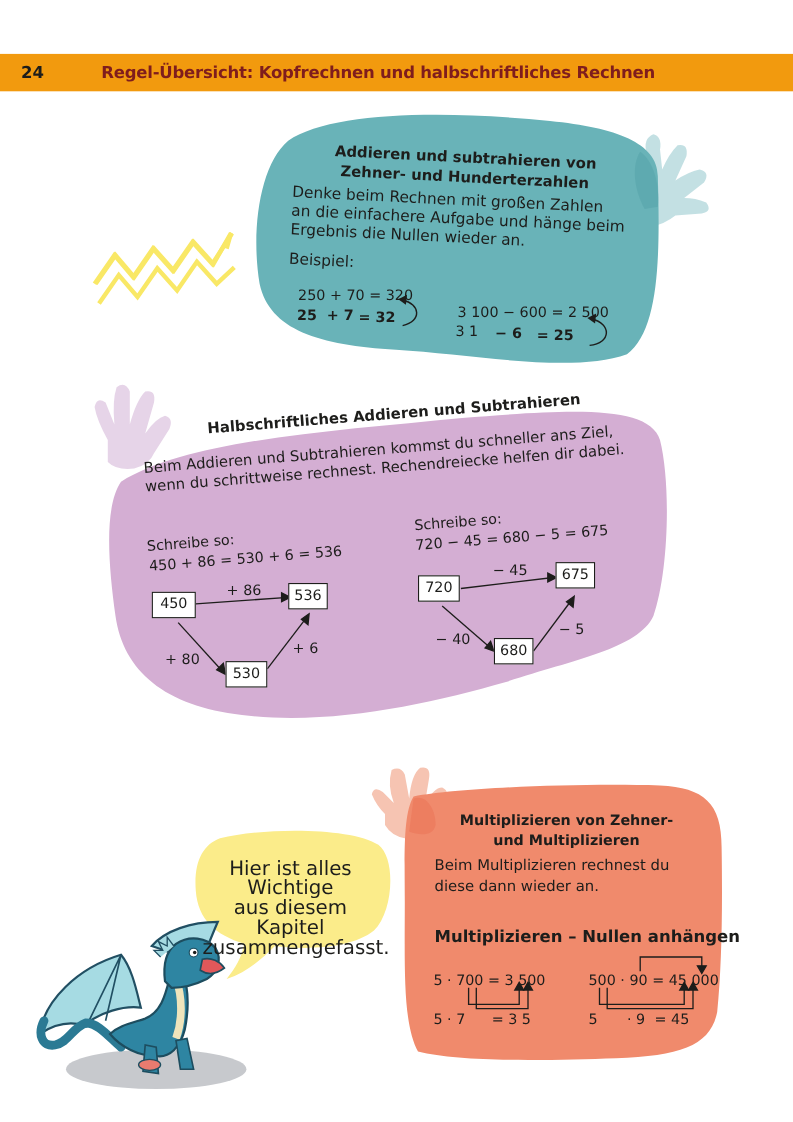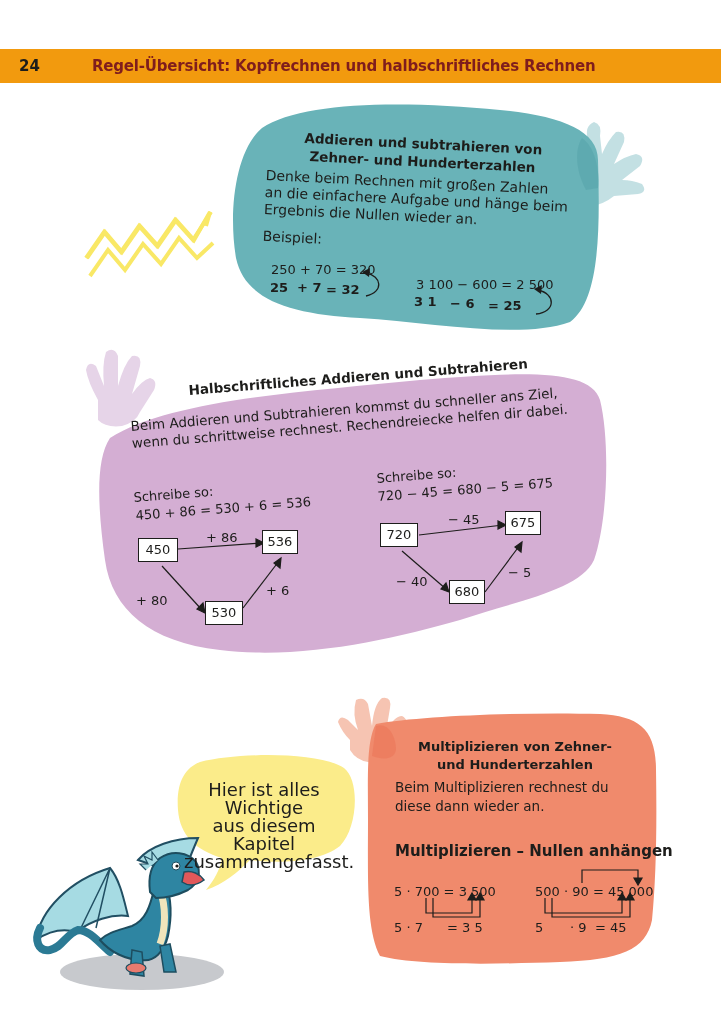--- a/index.html
+++ b/index.html
@@ -151,57 +151,57 @@
   </div>
   <div class="teal-beispiel">Beispiel:</div>
 </div>
 
 <div class="abs math" style="left:271px; top:262px;">250 + 70 = 320</div>
 <div class="abs math" style="left:270px; top:280px; font-weight:bold;">25</div>
 <div class="abs math" style="left:297px; top:280px; font-weight:bold;">+ 7</div>
 <div class="abs math" style="left:326px; top:282px; font-weight:bold;">= 32</div>
 
 <div class="abs math" style="left:416px; top:277px;">3 100 − 600 = 2 500</div>
-<div class="abs math" style="left:414px; top:294px; font-weight:bold;">3 1</div>
+<div class="abs math" style="left:414px; top:294px; font-weight:normal;">3 1</div>
 <div class="abs math" style="left:450px; top:296px; font-weight:bold;">− 6</div>
 <div class="abs math" style="left:488px; top:298px; font-weight:bold;">= 25</div>
 
 <div class="abs purple-title">Halbschriftliches Addieren und Subtrahieren</div>
 <div class="abs purple-body">
   <div>Beim Addieren und Subtrahieren kommst du schneller ans Ziel,</div>
   <div>wenn du schrittweise rechnest. Rechendreiecke helfen dir dabei.</div>
 </div>
 
 <div class="abs schreibe" style="left:133px; top:489px;">Schreibe so:</div>
 <div class="abs schreibe" style="left:135px; top:507px;">450 + 86 = 530 + 6 = 536</div>
 <div class="box" style="left:138px; top:538px; width:38px; height:22px;">450</div>
 <div class="box" style="left:262px; top:530px; width:34px; height:22px;">536</div>
 <div class="box" style="left:205px; top:601px; width:36px; height:22px;">530</div>
 <div class="abs math" style="left:206px; top:530px;">+ 86</div>
-<div class="abs math" style="left:136px; top:593px;">+ 80</div>
+<div class="abs math" style="left:150px; top:593px;">+ 80</div>
 <div class="abs math" style="left:266px; top:583px;">+ 6</div>
 
 <div class="abs schreibe" style="left:376px; top:470px;">Schreibe so:</div>
 <div class="abs schreibe" style="left:377px; top:488px;">720 − 45 = 680 − 5 = 675</div>
 <div class="box" style="left:380px; top:523px; width:36px; height:22px;">720</div>
 <div class="box" style="left:505px; top:511px; width:34px; height:22px;">675</div>
 <div class="box" style="left:449px; top:580px; width:34px; height:22px;">680</div>
 <div class="abs math" style="left:448px; top:512px;">− 45</div>
 <div class="abs math" style="left:396px; top:574px;">− 40</div>
 <div class="abs math" style="left:508px; top:565px;">− 5</div>
 
 <div class="abs bubble-text">
   <div>Hier ist alles Wichtige</div>
   <div>aus diesem Kapitel</div>
   <div>zusammengefasst.</div>
 </div>
 
 <div class="abs orange-title">
   <div>Multiplizieren von Zehner-</div>
-  <div>und Hunderterzahlen</div>
+  <div>und Multiplizieren</div>
 </div>
 <div class="abs orange-body">
   <div>Beim Multiplizieren rechnest du</div>
   <div>diese dann wieder an.</div>
 </div>
 <div class="abs orange-sub">Multiplizieren – Nullen anhängen</div>
 
 <div class="abs math" style="left:394px; top:884px;">5 · 700 = 3 500</div>
 <div class="abs math" style="left:394px; top:920px;">5 · 7</div>
 <div class="abs math" style="left:447px; top:920px;">= 3 5</div>

